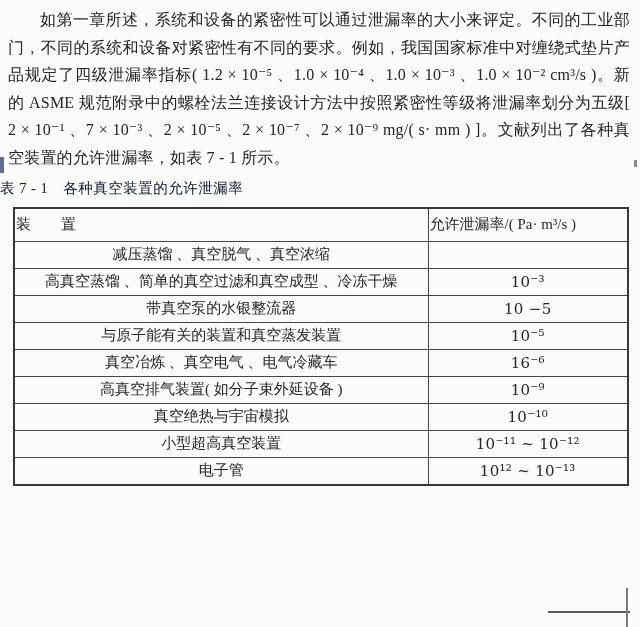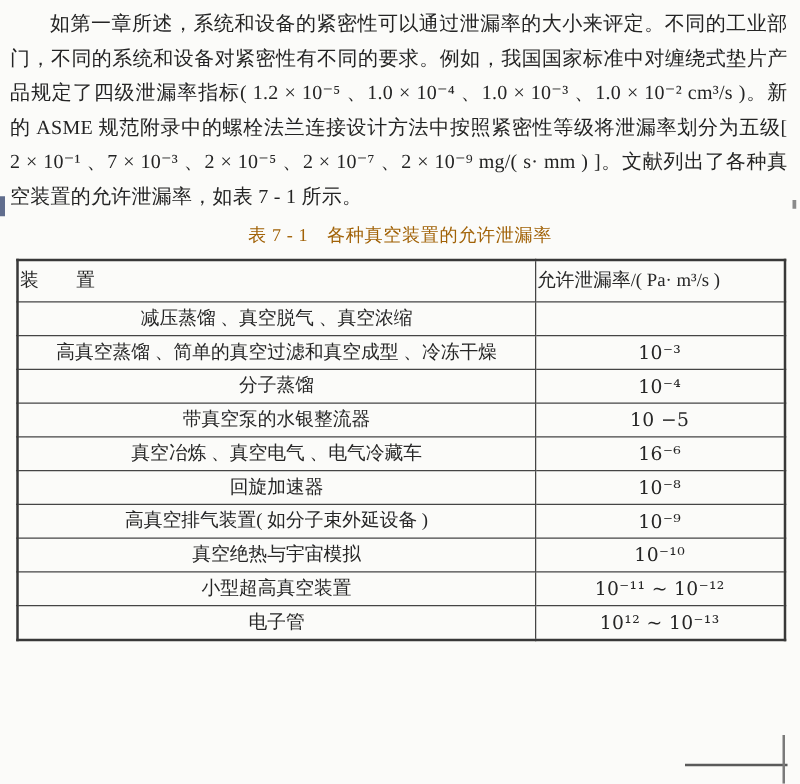--- a/index.html
+++ b/index.html
@@ -18,23 +18,22 @@
     width:622px;
     font-size:16px;
     line-height:27.6px;
     text-align:justify;
     text-indent:2em;
     color:#242424;
     letter-spacing:0.2px;
   }
   .table-title{
     margin-top:7px;
-    text-align:center;
     font-size:14.5px;
-    color:#a16207;
+    color:#0f172a;
     letter-spacing:0.5px;
   }
   table.leak-table{
     border-collapse:collapse;
     margin:9px 0 0 13px;
     width:614px;
     table-layout:fixed;
   }
   table.leak-table col.c-device{width:414px;}
   table.leak-table col.c-value{width:200px;}
@@ -97,34 +96,30 @@
     <tbody>
       <tr>
         <td class="device-cell">减压蒸馏 、真空脱气 、真空浓缩</td>
         <td class="value-cell"></td>
       </tr>
       <tr>
         <td class="device-cell">高真空蒸馏 、简单的真空过滤和真空成型 、冷冻干燥</td>
         <td class="value-cell">10⁻³</td>
       </tr>
       <tr>
-        <td class="device-cell">分子蒸馏</td>
-        <td class="value-cell">10⁻⁴</td>
-      </tr>
-      <tr>
         <td class="device-cell">带真空泵的水银整流器</td>
         <td class="value-cell">10 −5</td>
       </tr>
       <tr>
+        <td class="device-cell">与原子能有关的装置和真空蒸发装置</td>
+        <td class="value-cell">10⁻⁵</td>
+      </tr>
+      <tr>
         <td class="device-cell">真空冶炼 、真空电气 、电气冷藏车</td>
         <td class="value-cell">16⁻⁶</td>
-      </tr>
-      <tr>
-        <td class="device-cell">回旋加速器</td>
-        <td class="value-cell">10⁻⁸</td>
       </tr>
       <tr>
         <td class="device-cell">高真空排气装置( 如分子束外延设备 )</td>
         <td class="value-cell">10⁻⁹</td>
       </tr>
       <tr>
         <td class="device-cell">真空绝热与宇宙模拟</td>
         <td class="value-cell">10⁻¹⁰</td>
       </tr>
       <tr>

